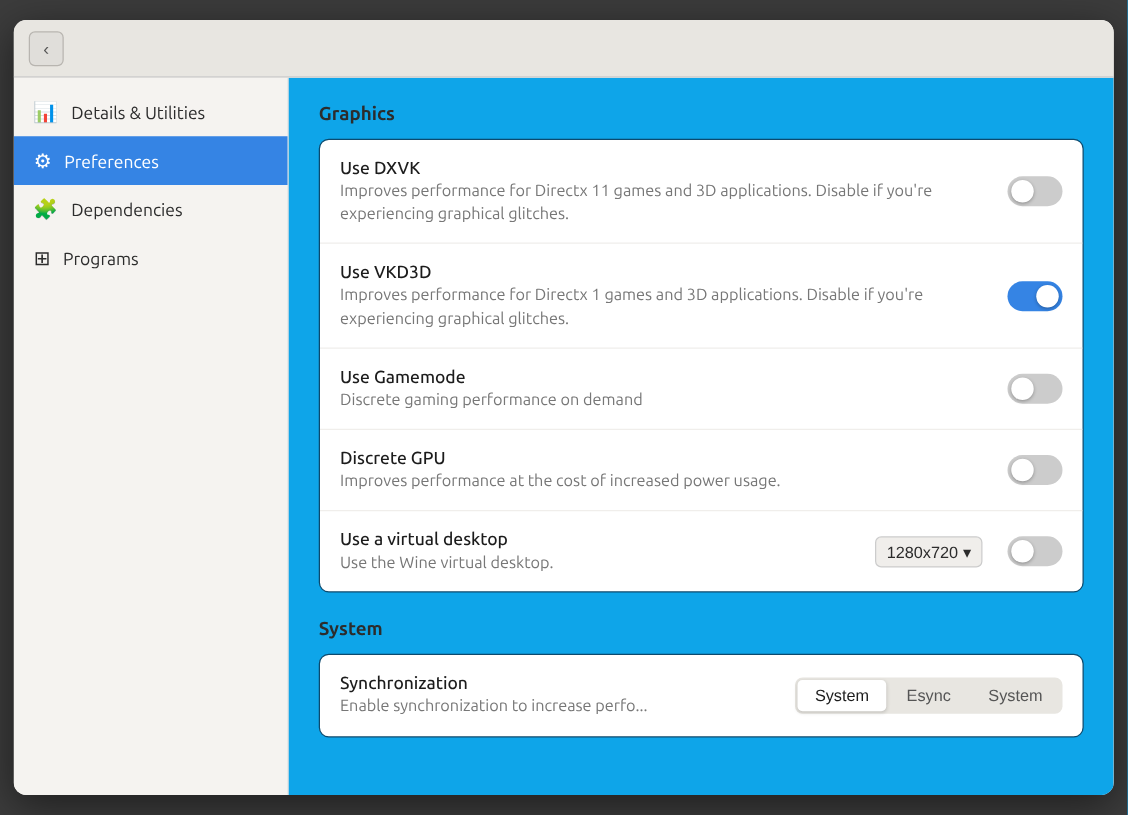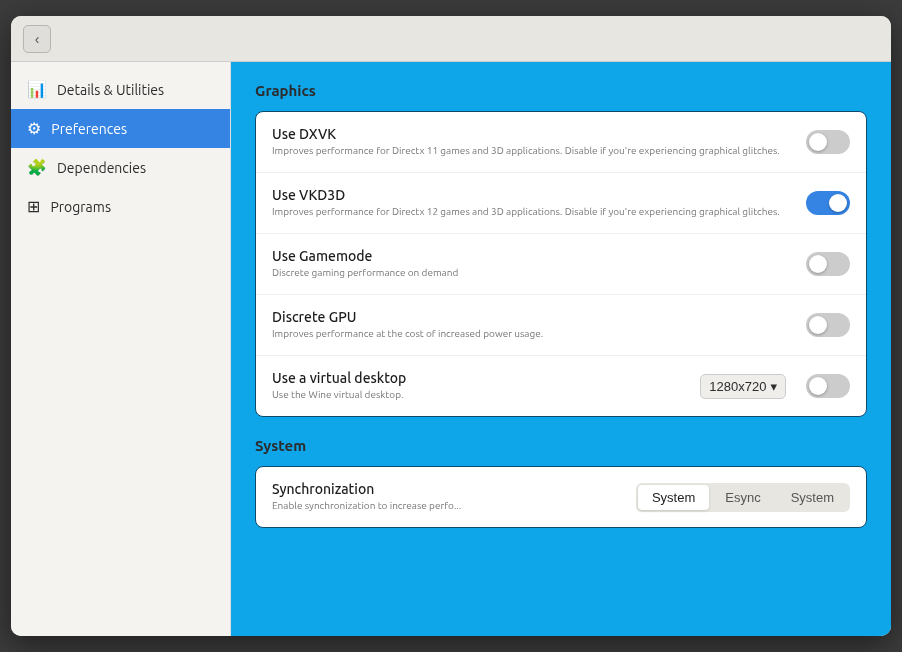--- a/index.html
+++ b/index.html
@@ -138,21 +138,21 @@
     }
     .setting-row:last-child { border-bottom: none; }
     .setting-info { flex: 1; }
     .setting-label {
       font-size: 14px;
       font-weight: 500;
       color: #1c1c1c;
       margin-bottom: 2px;
     }
     .setting-desc {
-      font-size: 10px;
+      font-size: 13px;
       color: #777;
       line-height: 1.4;
     }
     .setting-control {
       display: flex;
       align-items: center;
       gap: 20px;
       flex-shrink: 0;
       margin-left: 16px;
     }
@@ -274,21 +274,21 @@
               <label class="toggle">
                 <div class="toggle-track">
                   <div class="toggle-thumb"></div>
                 </div>
               </label>
             </div>
           </div>
           <div class="setting-row">
             <div class="setting-info">
               <div class="setting-label">Use VKD3D</div>
-              <div class="setting-desc">Improves performance for Directx 12 games and 3D applications.
+              <div class="setting-desc">Improves performance for Directx 1 games and 3D applications.
 Disable if you're experiencing graphical glitches.</div>
             </div>
             <div class="setting-control">
               <label class="toggle">
                 <div class="toggle-track on">
                   <div class="toggle-thumb"></div>
                 </div>
               </label>
             </div>
           </div>

